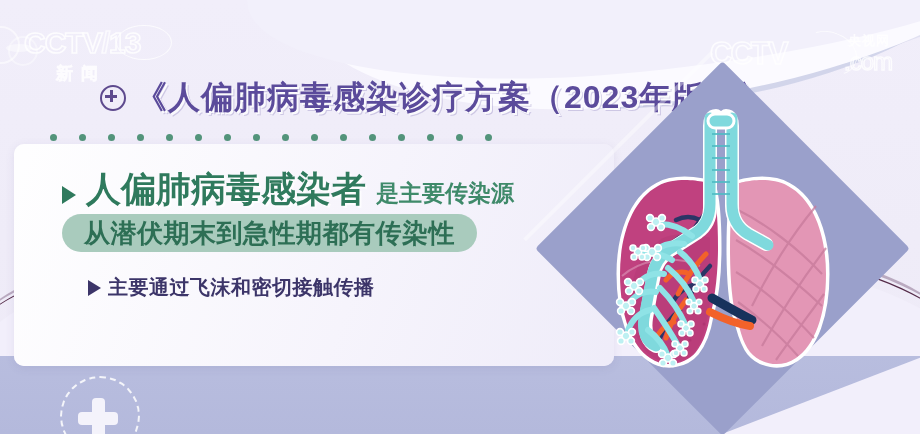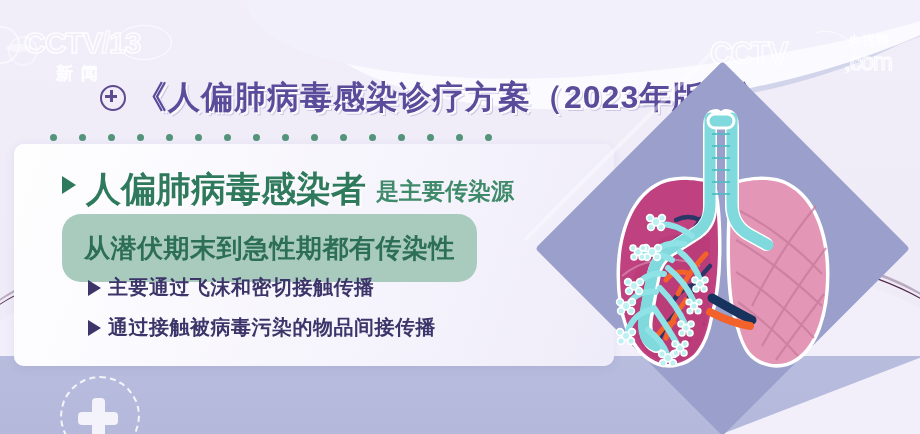--- a/index.html
+++ b/index.html
@@ -82,28 +82,28 @@
   .dots{position:absolute;left:50px;top:134px;width:470px;height:30px;}
   .dots .d{position:absolute;width:7px;height:7px;border-radius:50%;background:#4a8f74;}
 
   
   .card{position:absolute;left:14px;top:144px;width:600px;height:222px;background:#f5f3fb;
        border-radius:10px;box-shadow:0 2px 10px rgba(90,80,140,.10);}
   .card-sheen{position:absolute;left:0;top:0;width:600px;height:222px;border-radius:10px;
        background:linear-gradient(110deg,rgba(255,255,255,.95) 0%,rgba(246,244,252,.9) 58%,rgba(236,233,248,.7) 100%);}
 
   
-  .line1{position:absolute;left:62px;top:166px;display:flex;align-items:center;gap:10px;}
+  .line1{position:absolute;left:62px;top:166px;display:flex;align-items:flex-end;gap:10px;}
   .tri{width:0;height:0;border-left:14px solid #2f7a5d;border-top:9px solid transparent;
        border-bottom:9px solid transparent;margin-bottom:9px;flex:0 0 auto;}
   .lead-strong{font-size:35px;font-weight:700;color:#2f7a5d;letter-spacing:0px;white-space:nowrap;
        text-shadow:2px 2px 0 rgba(255,255,255,.75);}
   .lead-sub{font-size:23px;font-weight:700;color:#3f8a6a;white-space:nowrap;padding-bottom:4px;margin-top:8px;}
 
-  .pill{position:absolute;left:62px;top:214px;height:38px;padding:15px 22px;border-radius:19px;
+  .pill{position:absolute;left:62px;top:214px;height:38px;padding:0 22px;border-radius:19px;
        background:#a9cbbd;display:flex;align-items:center;}
   .pill span{font-size:26px;font-weight:700;color:#2d6f55;letter-spacing:0.5px;white-space:nowrap;}
 
   .sub{position:absolute;display:flex;align-items:center;gap:7px;}
   .sub .tri2{width:0;height:0;border-left:13px solid #3c3569;border-top:8px solid transparent;
        border-bottom:8px solid transparent;flex:0 0 auto;}
   .sub span.txt{font-size:20px;font-weight:700;color:#3c3569;white-space:nowrap;letter-spacing:.5px;}
   .sub1{left:88px;top:274px;}
   .sub2{left:88px;top:314px;}
 
@@ -214,24 +214,20 @@
   </div>
 
   <div class="pill">
     <span>从潜伏期末到急性期都有传染性</span>
   </div>
 
   <div class="sub sub1">
     <div class="tri2"></div>
     <span class="txt">主要通过飞沫和密切接触传播</span>
   </div>
-  <div class="sub sub2">
-    <div class="tri2"></div>
-    <span class="txt">通过接触被病毒污染的物品间接传播</span>
-  </div>
 
   <div class="lungpanel">
     <div class="diamond"></div>
     <div class="diamond-shine">
       <div class="streak" style="left:-40px;top:-10px;width:18px;height:420px;transform:rotate(0deg);opacity:.9;"></div>
       <div class="streak" style="left:-14px;top:-10px;width:7px;height:420px;opacity:.7;"></div>
       <div class="streak" style="left:0px;top:-10px;width:4px;height:420px;opacity:.5;"></div>
     </div>
 
     <svg class="lungsvg" viewBox="0 0 330 330">

